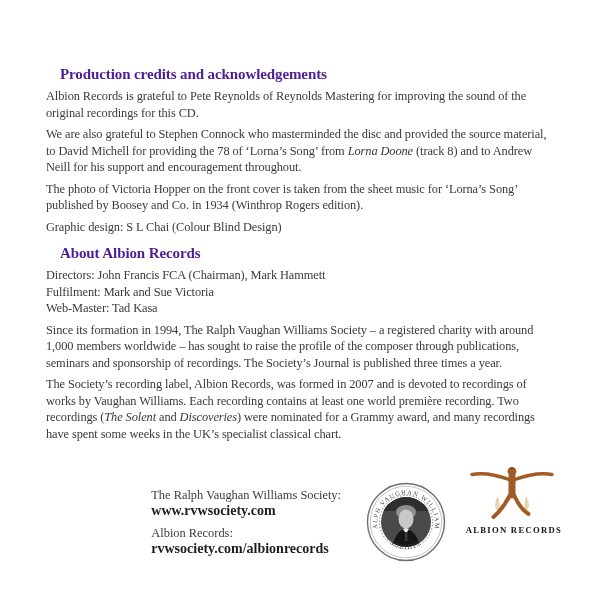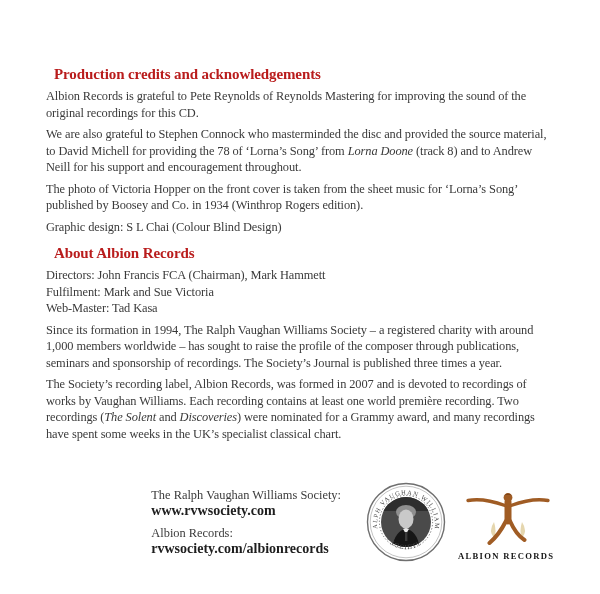--- a/index.html
+++ b/index.html
@@ -9,43 +9,43 @@
     font-family:"Liberation Serif","DejaVu Serif",serif;
     color:#3a3a3a;
     position:relative;
     overflow:hidden;
   }
   .text-col {
     position:absolute; left:46px; top:66px; width:508px;
     font-size:12.4px; line-height:16.5px; letter-spacing:-0.1px;
   }
   .text-col h1, .text-col h2 {
-    font-size:15px; line-height:17px; color:#b91c1c;
-    margin:0 8px 5px; font-weight:bold; letter-spacing:-0.1px;
+    font-size:15px; line-height:17px; color:#4c1d95;
+    margin:0 14px 5px; font-weight:bold; letter-spacing:-0.1px;
   }
   .text-col h2 { margin-top:10px; }
   .text-col p { margin:4px 0 5px; }
   .staff span { display:block; }
   .it { font-style:italic; }
 
   .footer-text {
     position:absolute; top:488px; right:259px;
     font-size:12.4px; line-height:15px; color:#3a3a3a;
   }
   .footer-text .url {
     font-weight:bold; font-size:14px; line-height:16px; color:#1e1e1e;
     margin-bottom:7px;
   }
   .rvw-seal { position:absolute; left:366px; top:482px; width:80px; height:80px; }
   .rvw-seal text {
     font-family:"Liberation Serif",serif; font-size:6.4px;
     letter-spacing:1.1px; fill:#4a4a4a;
   }
   .albion-logo {
-    position:absolute; left:458px; top:490px; width:104px; text-align:left;
+    position:absolute; left:458px; top:464px; width:104px; text-align:right;
   }
   .albion-logo .wordmark {
     margin-top:2px; font-size:8.6px; font-weight:bold;
     letter-spacing:1.3px; color:#141414; white-space:nowrap;
     font-family:"Liberation Serif",serif;
   }
 </style>
 </head>
 <body>
 

